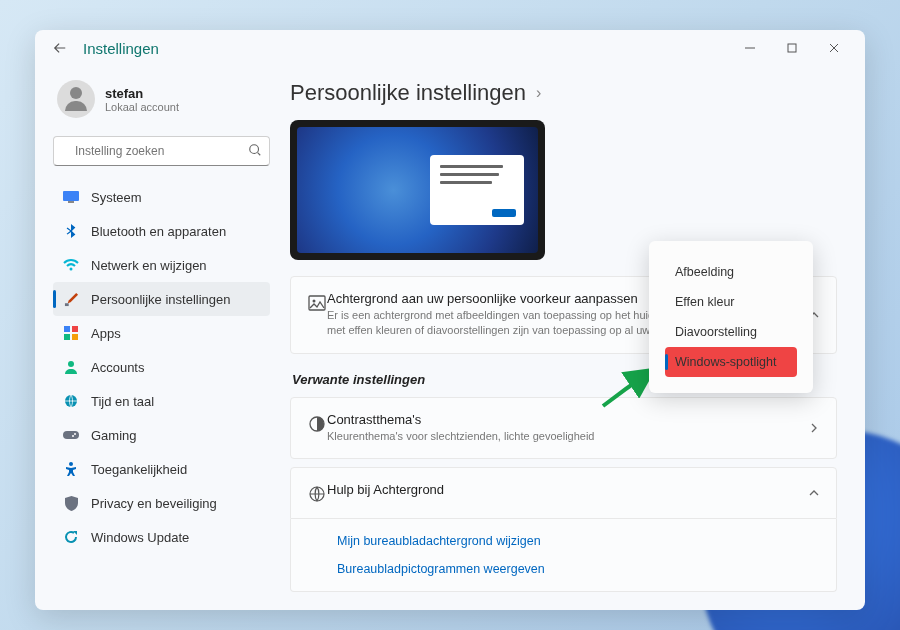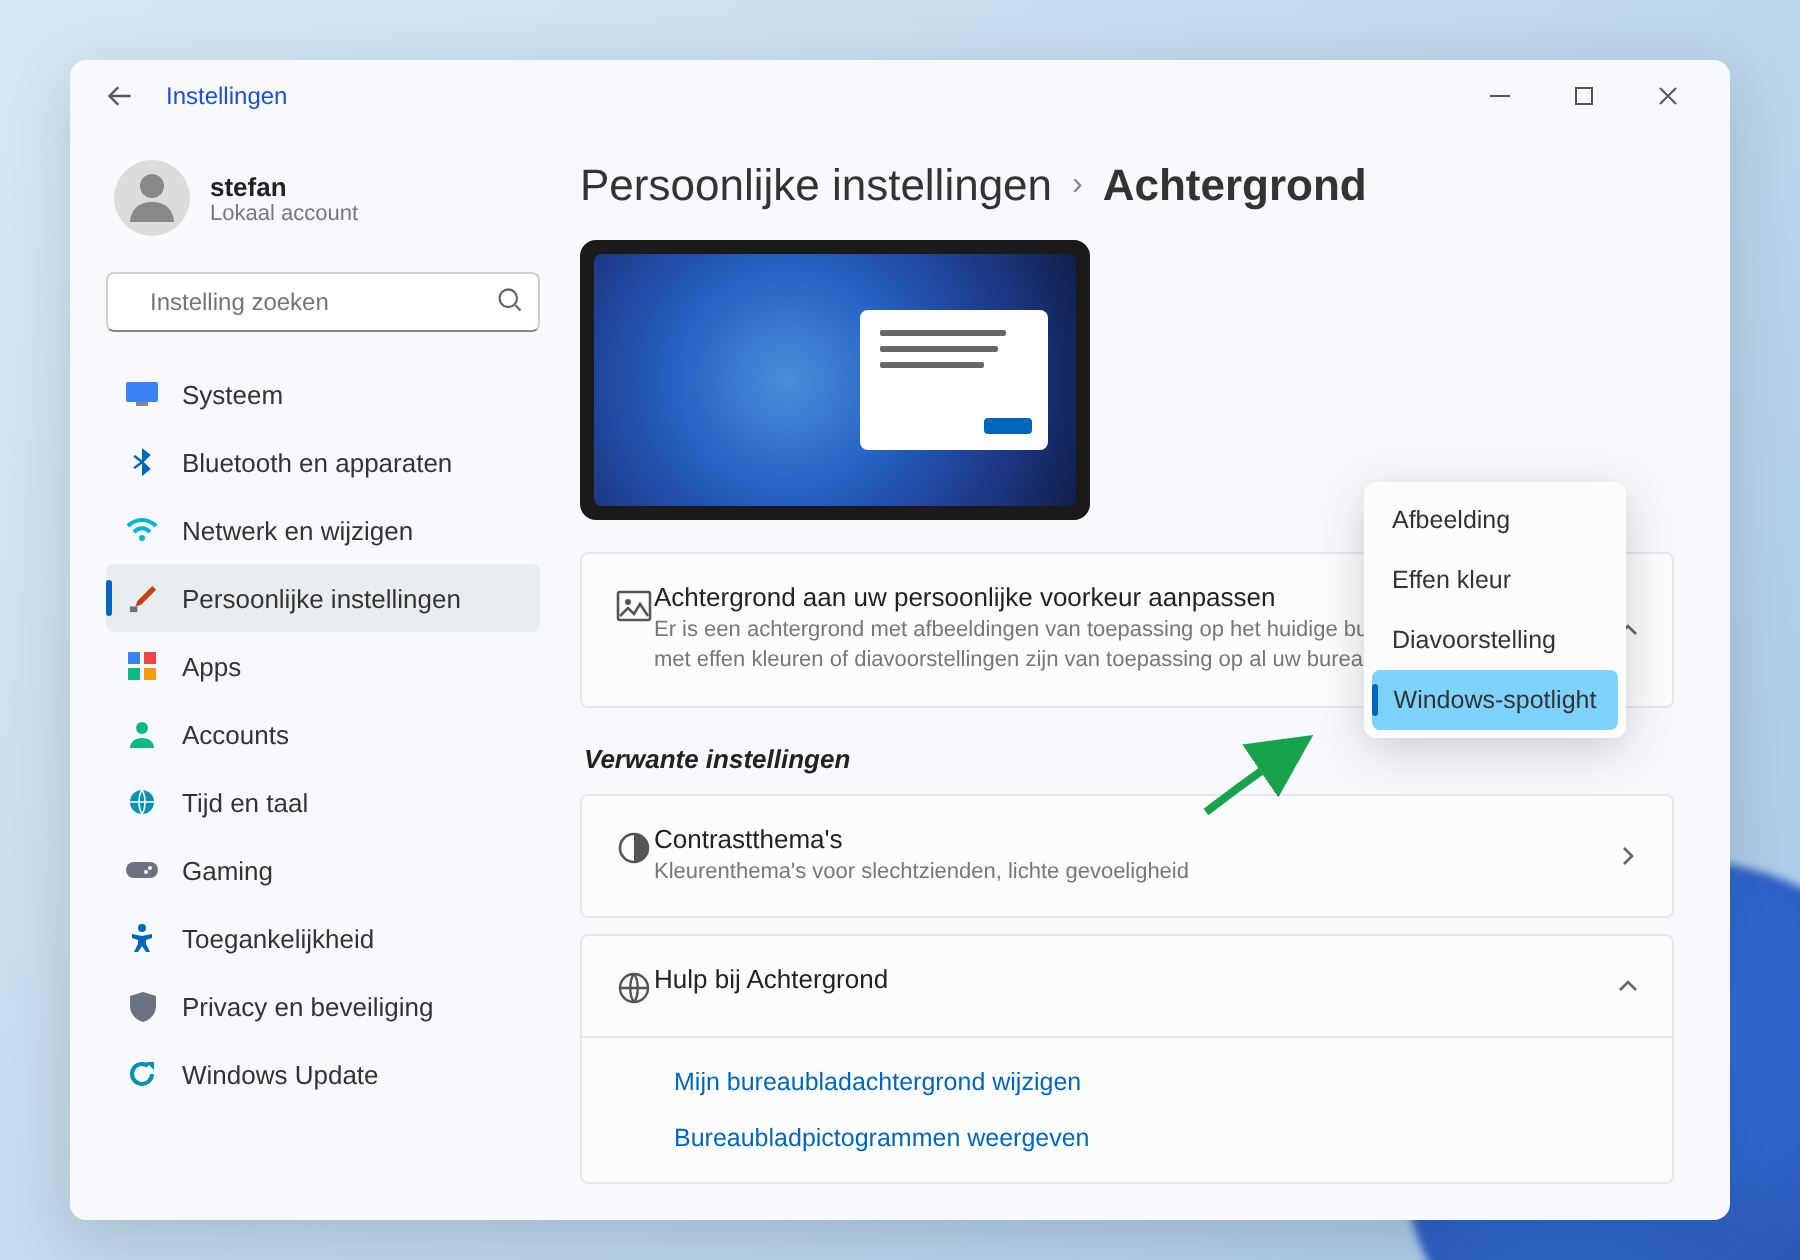--- a/index.html
+++ b/index.html
@@ -14,21 +14,21 @@
   }
   .window {
     position: absolute; left: 35px; top: 30px; right: 35px; bottom: 20px;
     background: #f7f9fc; border-radius: 8px; box-shadow: 0 8px 32px rgba(0,0,0,0.15);
     display: flex; flex-direction: column; overflow: hidden;
   }
   .titlebar {
     height: 36px; display: flex; align-items: center; padding: 0 10px;
   }
   .back-btn { width: 30px; height: 30px; display: flex; align-items: center; justify-content: center; cursor: pointer; border-radius: 4px; color: #555; }
-  .app-title { font-size: 12px; margin-left: 8px; color: #1d4ed8; }
+  .app-title { font-size: 15px; margin-left: 8px; color: #0f766e; }
   .win-controls { margin-left: auto; display: flex; gap: 0; }
   .win-btn { width: 42px; height: 30px; display: flex; align-items: center; justify-content: center; cursor: pointer; color: #555; }
 
   .body { flex: 1; display: flex; overflow: hidden; }
   .sidebar { width: 245px; padding: 8px 10px 10px 18px; display: flex; flex-direction: column; }
   .profile { display: flex; align-items: center; gap: 10px; padding: 6px 4px 14px 4px; }
   .avatar { width: 38px; height: 38px; border-radius: 50%; background: #dcdcdc; display: flex; flex-direction: column; align-items: center; justify-content: center; }
   .avatar .head { width: 12px; height: 12px; border-radius: 50%; background: #888; }
   .avatar .torso { width: 22px; height: 10px; border-radius: 10px 10px 0 0; background: #888; margin-top: 2px; }
   .profile-name { font-size: 13px; font-weight: 600; color: #222; }
@@ -77,26 +77,26 @@
   .card-title { font-size: 13px; color: #222; margin-bottom: 2px; }
   .card-desc { font-size: 11px; color: #777; line-height: 1.4; }
   .card-chevron { color: #666; flex-shrink: 0; align-self: center; }
 
   .section-heading { font-size: 13px; font-weight: 600; color: #222; margin: 18px 0 10px 2px; font-style: italic; }
 
   .links-panel { background: #fbfcfd; border: 1px solid #e8e8e8; border-top: none; border-radius: 0 0 4px 4px; padding: 8px 46px; }
   .link-item { display: block; font-size: 12.5px; color: #0067c0; padding: 7px 0; cursor: pointer; }
 
   .dropdown-menu {
-    position: absolute; right: 52px; top: 175px; width: 131px;
+    position: absolute; right: 52px; top: 175px; width: 164px;
     background: #fcfcfc; border-radius: 6px; box-shadow: 0 6px 24px rgba(0,0,0,0.18);
-    padding: 4px; z-index: 10;
+    padding: 16px; z-index: 10;
   }
   .dd-item { padding: 8px 10px; font-size: 12.5px; color: #333; border-radius: 4px; cursor: pointer; position: relative; }
-  .dd-item.selected { background: #7dd3fc; text-align: center; }
+  .dd-item.selected { background: #ef4444; }
   .dd-item.selected::before { content: ""; position: absolute; left: 0; top: 7px; bottom: 7px; width: 3px; background: #0067c0; border-radius: 2px; }
 
   .arrow-annotation {
     position: absolute; right: 200px; top: 298px; z-index: 9; pointer-events: none;
   }
 </style>
 </head>
 <body>
 
 <div class="blob"></div>
@@ -249,21 +249,20 @@
             </span>
             <span>Windows Update</span>
           </li>
       </ul>
     </aside>
 
     <main class="main">
       <div class="breadcrumb">
         <span class="crumb-parent">Persoonlijke instellingen</span>
         <span class="crumb-sep">›</span>
-        <span class="crumb-current">Achtergrond</span>
       </div>
 
       <div class="preview-monitor">
         <div class="preview-screen">
           <div class="preview-dialog">
             <div class="line"></div>
               <div class="line"></div>
               <div class="line"></div>
             <div class="btn"></div>
           </div>

